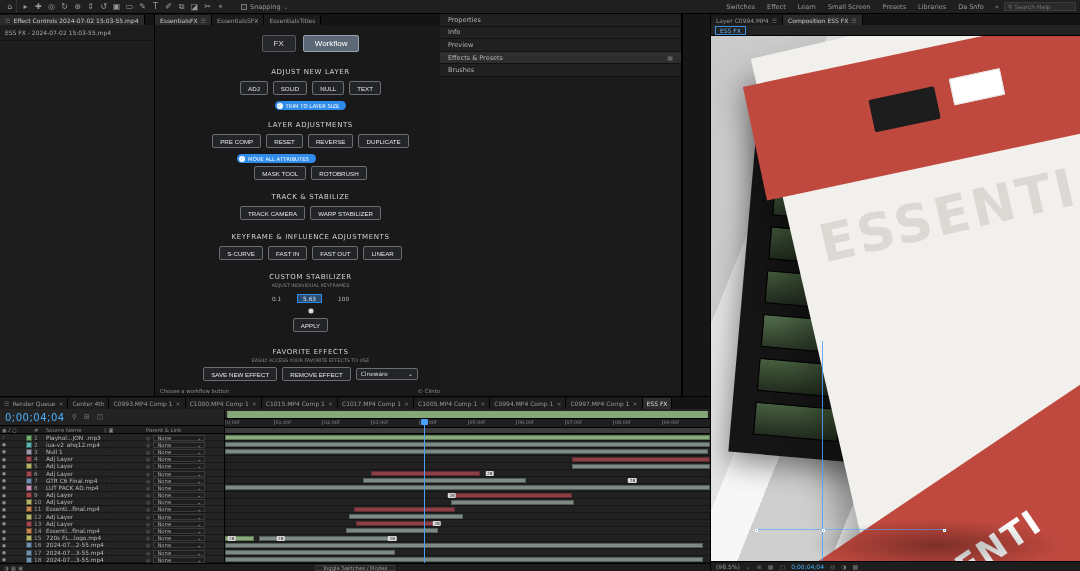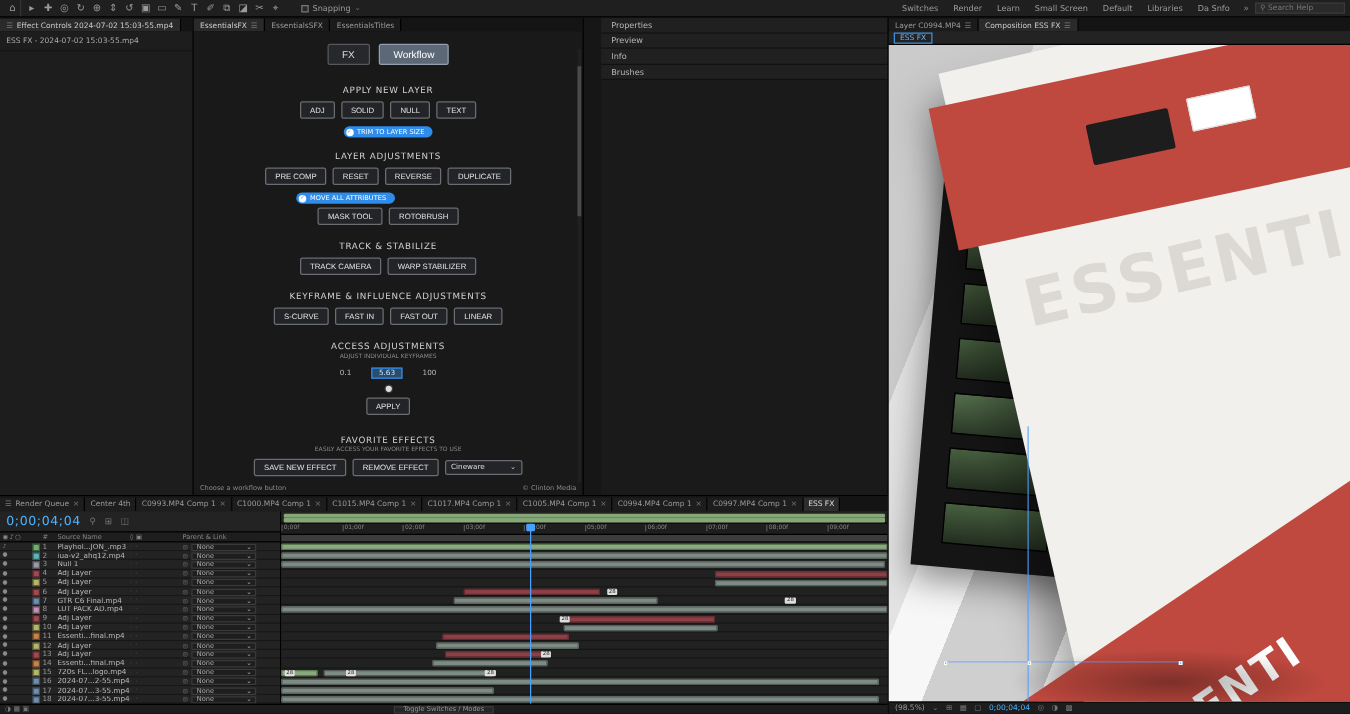--- a/index.html
+++ b/index.html
@@ -53,21 +53,21 @@
   .slider-value{background:#2a4d6e;border:1px solid #2f8ceb;color:#cfe6ff;padding:0.5px 5px;font-size:5.8px;}
   .slider-track{position:relative;width:104px;height:2px;background:#5a5a5a;margin:8px 0 7px;border-radius:1px;}
   .slider-thumb{position:absolute;left:50%;top:50%;transform:translate(-50%,-50%);width:7px;height:7px;
     border-radius:50%;background:#ddd;border:1px solid #333;}
   .dropdown{display:inline-flex;align-items:center;justify-content:space-between;width:62px;background:#222427;
     border:1px solid #6a6d72;color:#ddd;font-size:5.8px;padding:2px 4px;border-radius:2px;}
   .fx-footer{display:flex;justify-content:space-between;font-size:5.3px;color:#8a8a8a;padding:2px 5px;}
   .vscroll{position:absolute;right:1px;top:14px;width:3px;height:356px;background:#202020;}
   .vthumb{width:3px;height:120px;background:#4a4a4a;margin-top:14px;}
   
-  .props{position:absolute;left:481px;top:14px;width:243px;height:382px;background:#1a1a1a;border-right:2px solid #000;}
+  .props{position:absolute;left:440px;top:14px;width:243px;height:382px;background:#1a1a1a;border-right:2px solid #000;}
   .prop-row{height:12.6px;display:flex;align-items:center;justify-content:space-between;padding:0 8px;
     font-size:6.5px;color:#b5b5b5;border-bottom:1px solid #111;background:#202020;}
   .prop-row.hl{background:#2e2e2e;}
   
   .viewer{position:absolute;left:710px;top:14px;width:370px;height:557px;background:#1d1d1d;
     display:flex;flex-direction:column;border-left:1px solid #000;}
   .viewer-badge-row{height:11px;background:#232323;display:flex;align-items:center;padding:0 4px;border-bottom:1px solid #000;}
   .comp-badge{border:1px solid #3d90e0;color:#6db2f0;font-size:6px;padding:0 4px;height:9px;line-height:8px;}
   .viewer-canvas{position:relative;flex:1;overflow:hidden;
     background:linear-gradient(112deg,#cbcbcb 0 20%,#e3e3e3 20% 33%,#f7f7f7 33% 41%,#cfcfcf 41% 57%,#ffffff 57% 72%,#d6d6d6 72%);}
@@ -175,24 +175,24 @@
         <span class="tool">⌖</span>
       </div>
     <div class="snapping">
       <span class="checkbox"></span>
       <span>Snapping</span>
       <span class="tab-mini">⌄</span>
     </div>
     <div class="spacer"></div>
     <div class="workspaces" id="workspaces">
         <span class="workspace">Switches</span>
-        <span class="workspace">Render</span>
+        <span class="workspace">Effect</span>
         <span class="workspace">Learn</span>
         <span class="workspace">Small Screen</span>
-        <span class="workspace">Default</span>
+        <span class="workspace">Presets</span>
         <span class="workspace">Libraries</span>
         <span class="workspace">Da Snfo</span>
       </div>
     <span class="ws-overflow">»</span>
     <div class="search">
       <span>⚲</span>
       <span>Search Help</span>
     </div>
   </div>
 
@@ -217,21 +217,21 @@
         </div>
         <div class="ptab">
           <span>EssentialsTitles</span>
         </div>
       </div>
     <div class="fx-content">
       <div class="mode-row">
         <button class="mode-btn">FX</button>
         <button class="mode-btn active">Workflow</button>
       </div>
-      <div class="sec-title">APPLY NEW LAYER</div>
+      <div class="sec-title">ADJUST NEW LAYER</div>
       <div class="btn-row" id="btn-row-create">
           <button class="fxbtn">ADJ</button>
           <button class="fxbtn">SOLID</button>
           <button class="fxbtn">NULL</button>
           <button class="fxbtn">TEXT</button>
         </div>
       <div class="pill">
         <span class="dot">✓</span>
         <span>TRIM TO LAYER SIZE</span>
       </div>
@@ -255,21 +255,21 @@
           <button class="fxbtn">TRACK CAMERA</button>
           <button class="fxbtn">WARP STABILIZER</button>
         </div>
       <div class="sec-title">KEYFRAME &amp; INFLUENCE ADJUSTMENTS</div>
       <div class="btn-row" id="btn-row-key">
           <button class="fxbtn">S-CURVE</button>
           <button class="fxbtn">FAST IN</button>
           <button class="fxbtn">FAST OUT</button>
           <button class="fxbtn">LINEAR</button>
         </div>
-      <div class="sec-title">ACCESS ADJUSTMENTS</div>
+      <div class="sec-title">CUSTOM STABILIZER</div>
       <div class="sec-sub">ADJUST INDIVIDUAL KEYFRAMES</div>
       <div class="slider-row">
         <span>0.1</span>
         <span class="slider-value">5.63</span>
         <span>100</span>
       </div>
       <div class="slider-track">
         <div class="slider-thumb"></div>
       </div>
       <button class="fxbtn">APPLY</button>
@@ -292,24 +292,28 @@
       <span>© Clinton Media</span>
     </div>
   </div>
 
   <div class="props">
     <div id="props-list">
         <div class="prop-row">
           <span>Properties</span>
         </div>
         <div class="prop-row">
+          <span>Info</span>
+        </div>
+        <div class="prop-row">
           <span>Preview</span>
         </div>
-        <div class="prop-row">
-          <span>Info</span>
+        <div class="prop-row hl">
+          <span>Effects &amp; Presets</span>
+          <span class="tab-mini">▦</span>
         </div>
         <div class="prop-row">
           <span>Brushes</span>
         </div>
       </div>
   </div>
 
   <div class="viewer">
     <div class="panel-tabbar" id="viewer-tabs">
         <div class="ptab">

